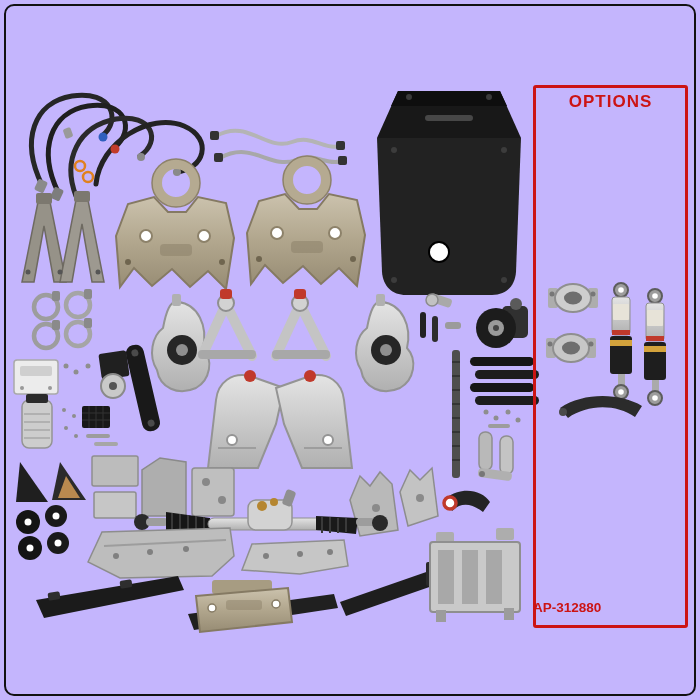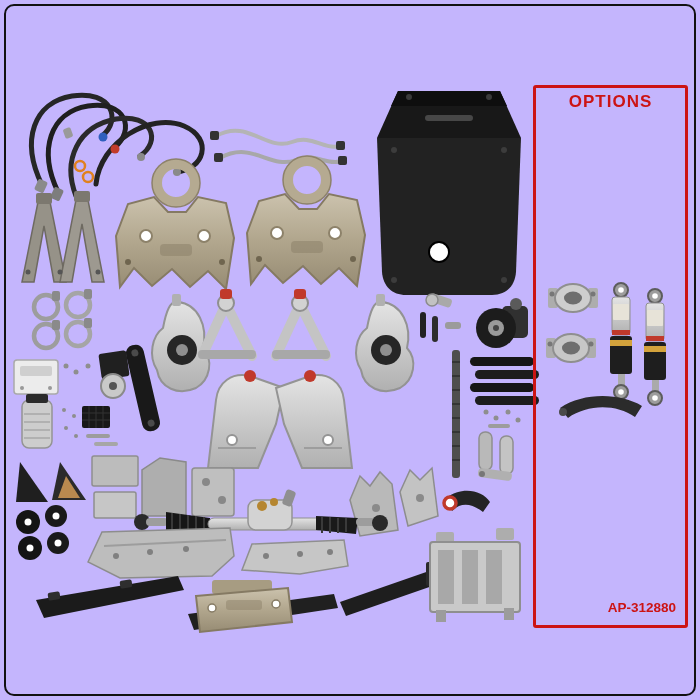--- a/index.html
+++ b/index.html
@@ -43,21 +43,20 @@
     color: var(--accent);
     font-size: 17px;
     font-weight: bold;
     letter-spacing: 1px;
   }
   .options-part-number {
     position: absolute;
     left: 533px;
     top: 600px;
     width: 143px;
-    text-align: right;
     color: var(--accent);
     font-size: 13.5px;
     font-weight: bold;
   }
 </style>
 </head>
 <body>
 
 <div class="stage">
 

